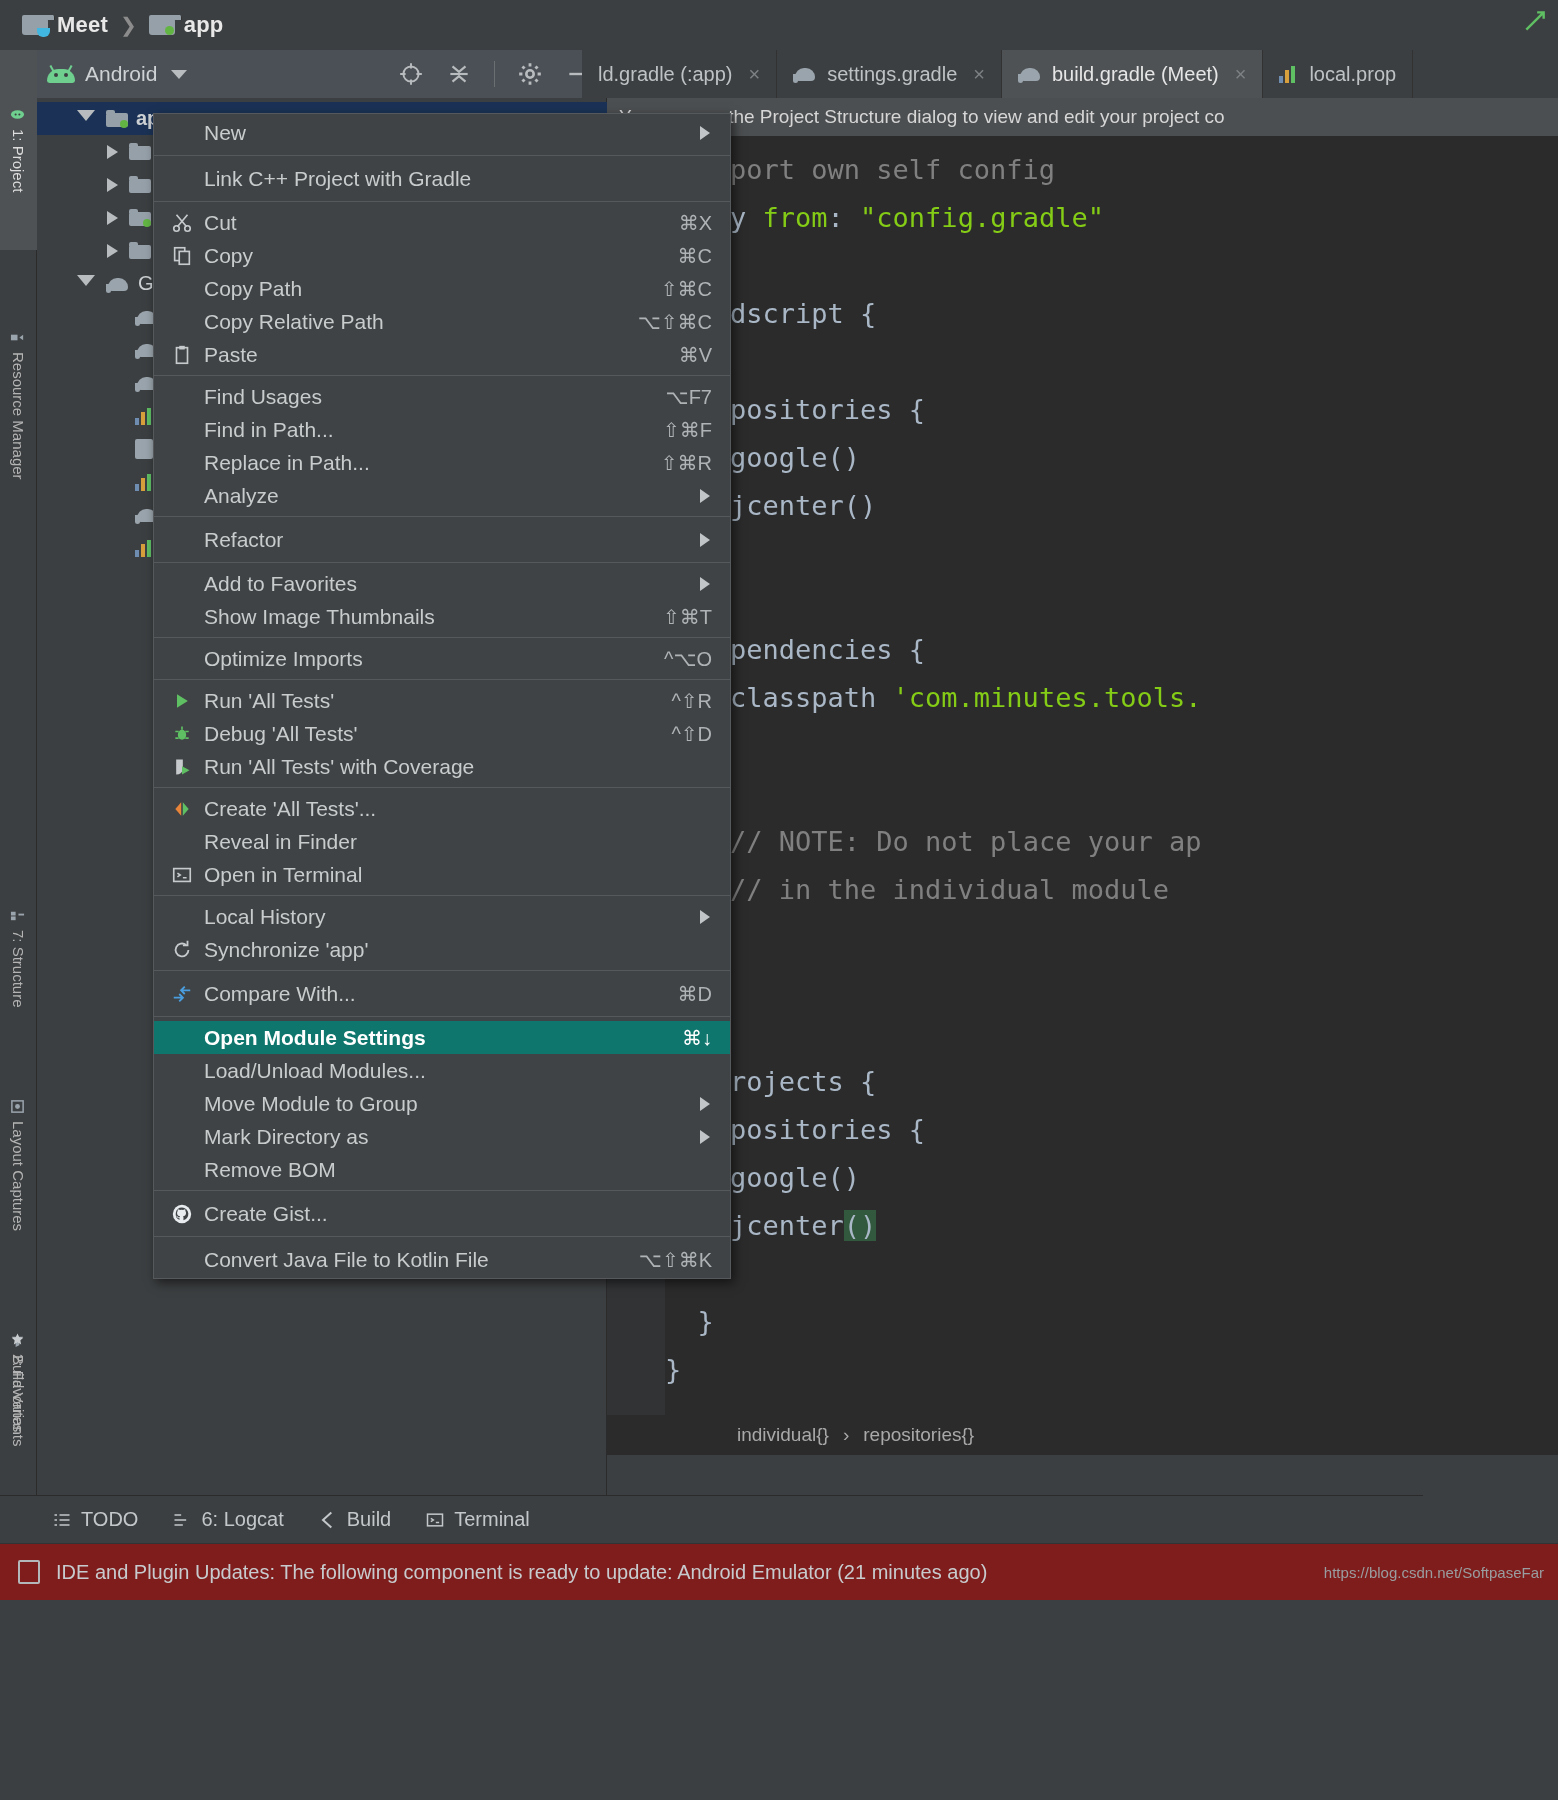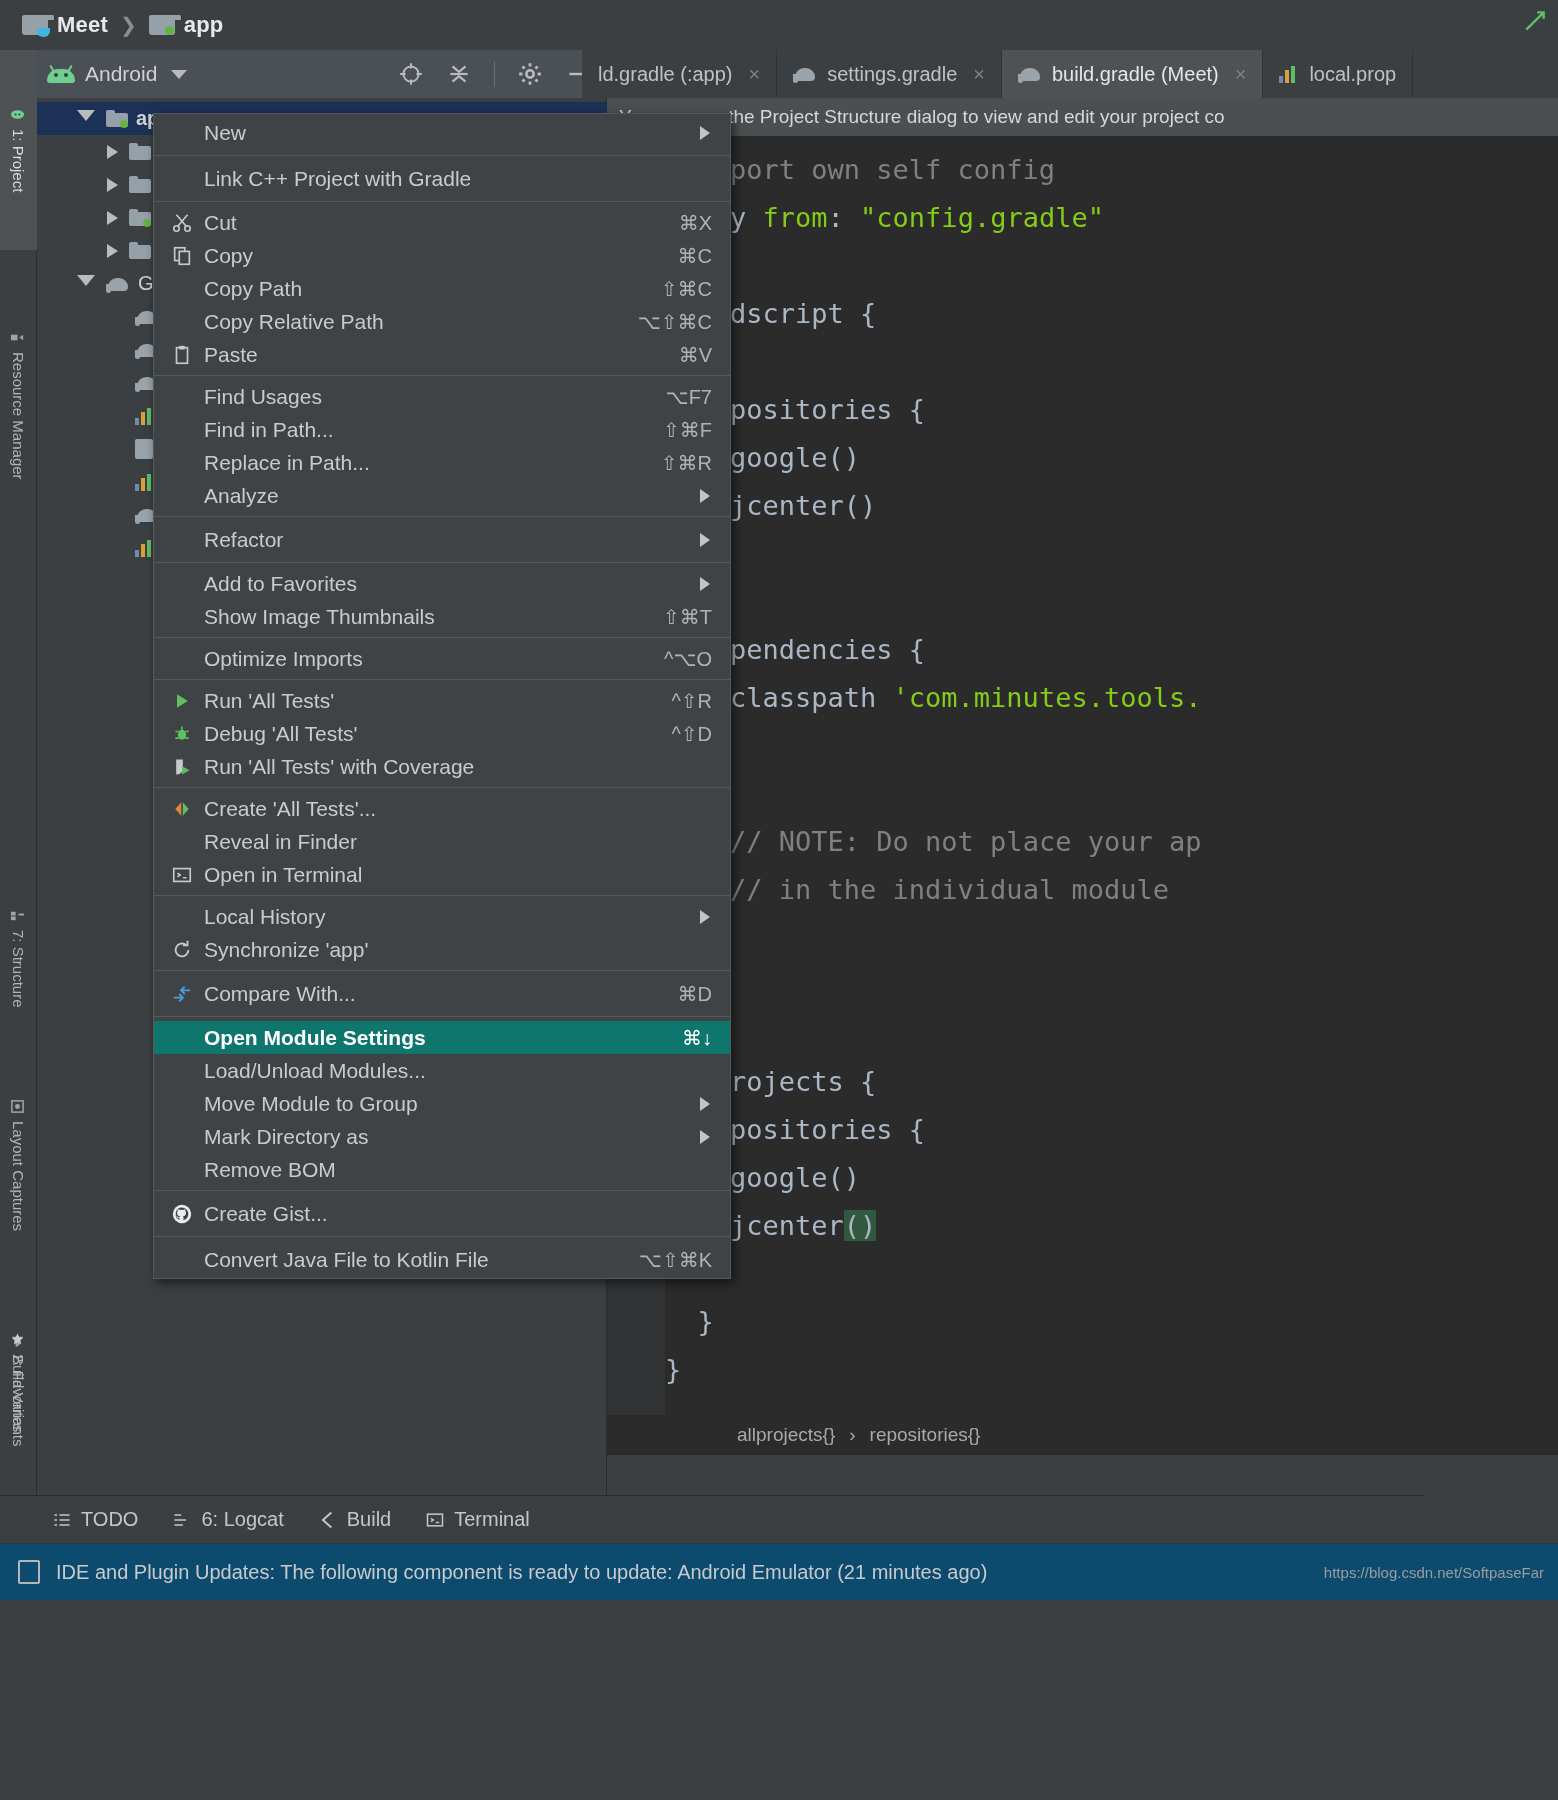--- a/index.html
+++ b/index.html
@@ -111,21 +111,21 @@
   .mi .sc { position:absolute; right:18px; color:#b0b3b5; font-size:20px; }
   .mi.hl .sc { color:#fff; }
   .mi .arrow { position:absolute; right:20px; width:0;height:0;border-left:10px solid #c2c5c7;border-top:7px solid transparent;border-bottom:7px solid transparent;}
   .mi .mic { position:absolute; left:16px; width:24px; height:24px; display:flex; align-items:center; justify-content:center; }
   .sep { height:1px; background:#55595b; margin:4px 0; }
   .mi.tall { height:37px; }
 
   
   .bottombar { position:absolute; left:0; top:1495px; width:1423px; height:48px; background:#3c3f41; display:flex; align-items:center; gap:34px; padding-left:52px; border-top:1px solid #2b2b2b;}
   .bb-item { display:flex; align-items:center; gap:9px; color:#c4c7c9; font-size:20px; }
-  .statusbar { position:absolute; left:0; top:1543px; width:1558px; height:57px; background:#0c4a6e; display:flex; align-items:center; padding-left:18px; border-top:1px solid #313335;}
+  .statusbar { position:absolute; left:0; top:1543px; width:1558px; height:57px; background:#7f1d1d; display:flex; align-items:center; padding-left:18px; border-top:1px solid #313335;}
   .status-text { color:#c8cbcd; font-size:20px; margin-left:16px; }
   .watermark { position:absolute; right:14px; color:#9a9d9f; font-size:15px; }
   .sq-ic { width:22px;height:24px;border:2px solid #b4b7b9;border-radius:2px;}
 </style>
 </head>
 <body>
 
 <div id="app">
 
   <div class="titlebar">
@@ -411,21 +411,21 @@
 allprojects {
   repositories {
     google()
     jcenter<span class="hl">()</span>
 
   }
 }
 
 task clean(<span class="kw">type</span>: Delete) {</div>
     <div class="crumbs2">
-      <span>allprojects{}</span>
+      <span>individual{}</span>
       <span>›</span>
       <span>repositories{}</span>
     </div>
   </div>
 
   <div class="ctx">
 
     <div class="mi tall">
       <span>New</span>
       <i class="arrow"></i>

